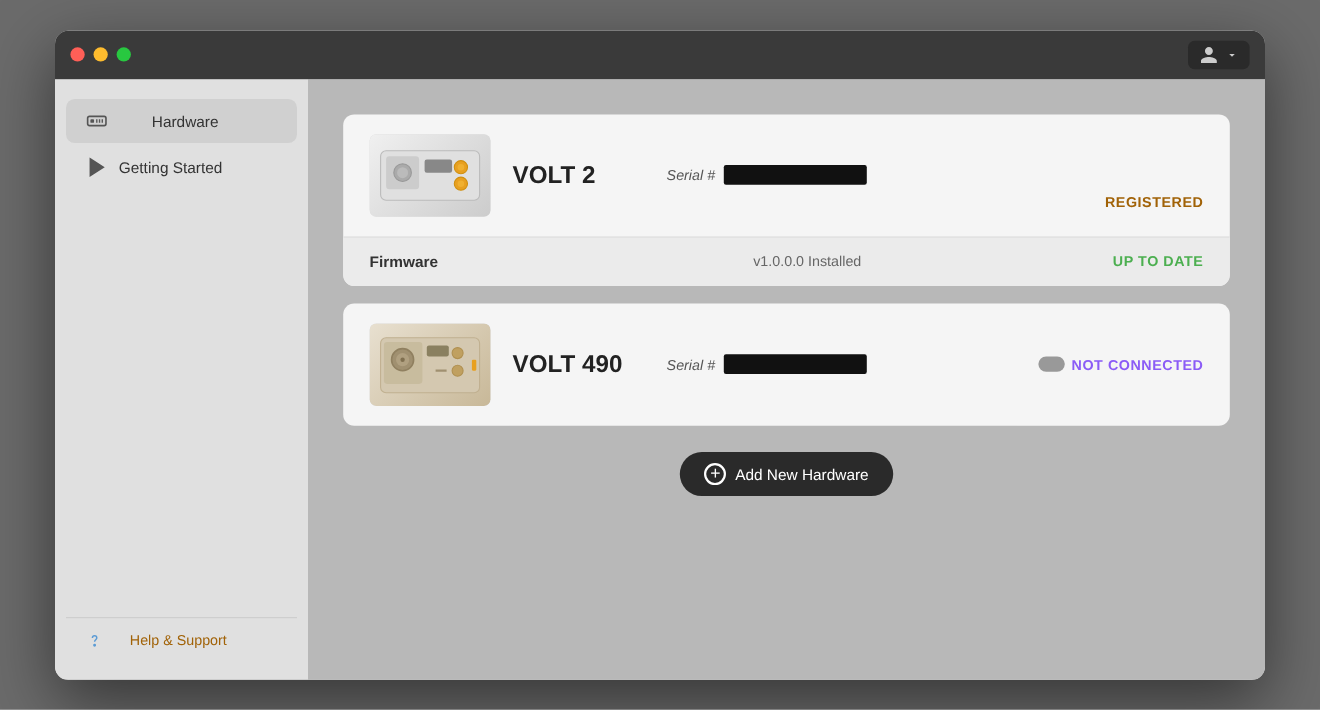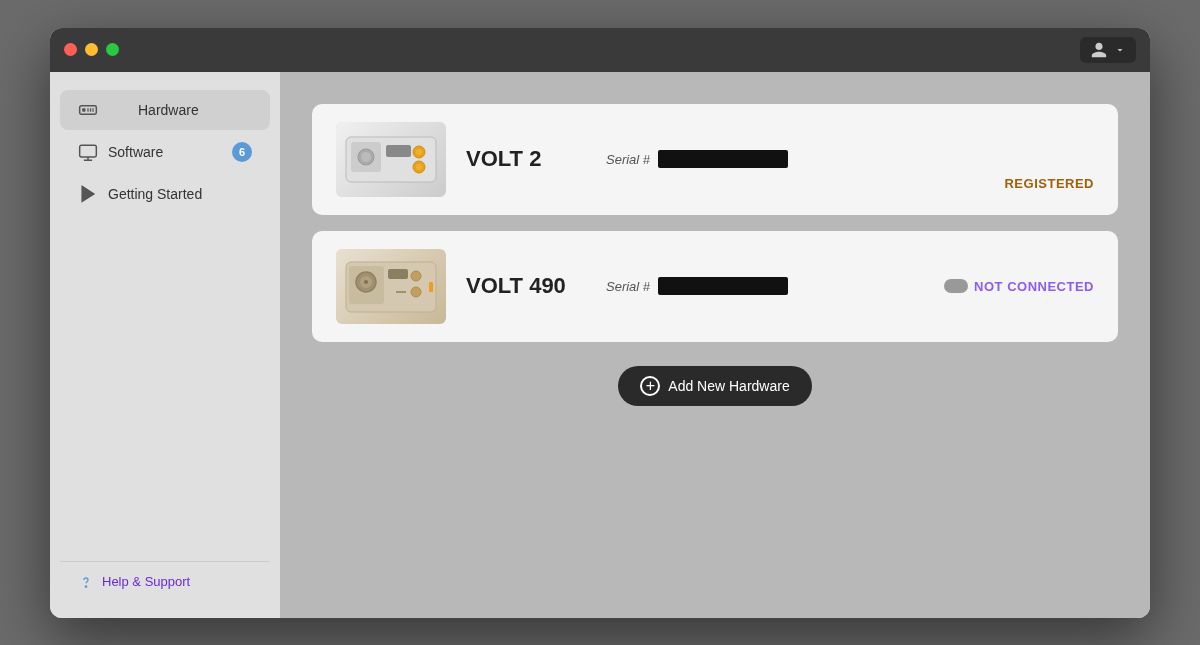--- a/index.html
+++ b/index.html
@@ -137,22 +137,22 @@
 
     .sidebar-footer {
       padding: 12px 18px;
       border-top: 1px solid #ccc;
       margin: 0 10px;
     }
 
     .help-link {
       display: flex;
       align-items: center;
-      gap: 8px;
-      color: #6d28d9;
+      gap: 24px;
+      color: #a16207;
       font-size: 13px;
       cursor: pointer;
       text-decoration: none;
     }
 
     
     .main-content {
       flex: 1;
       background: #b8b8b8;
       padding: 32px;
@@ -357,31 +357,20 @@
               <rect x="2" y="7" width="20" height="10" rx="2" fill="none" stroke="#555" stroke-width="1.8"></rect>
               <rect x="5" y="10" width="4" height="4" rx="1" fill="#555"></rect>
               <line x1="12" y1="10" x2="12" y2="14" stroke="#555" stroke-width="1.5"></line>
               <line x1="15" y1="10" x2="15" y2="14" stroke="#555" stroke-width="1.5"></line>
               <line x1="18" y1="10" x2="18" y2="14" stroke="#555" stroke-width="1.5"></line>
             </svg>
           </span>
           <span>Hardware</span>
         </div>
 
-        <div class="sidebar-item">
-          <span class="sidebar-icon">
-            <svg width="20" height="20" viewBox="0 0 24 24" fill="none" stroke="#555" stroke-width="1.8">
-              <rect x="2" y="4" width="20" height="14" rx="2"></rect>
-              <line x1="7" y1="22" x2="17" y2="22"></line>
-              <line x1="12" y1="18" x2="12" y2="22"></line>
-            </svg>
-          </span>
-          <span>Software</span>
-          <span class="sidebar-badge">6</span>
-        </div>
 
         <div class="sidebar-item">
           <span class="sidebar-icon">
             <svg width="20" height="20" viewBox="0 0 24 24" fill="none" stroke="#555" stroke-width="1.8">
               <polygon points="5,3 19,12 5,21" fill="#555"></polygon>
             </svg>
           </span>
           <span>Getting Started</span>
         </div>
 
@@ -422,20 +411,25 @@
           <span class="device-name">VOLT 2</span>
 
           <div class="serial-section">
             <span class="serial-label">Serial #</span>
             <span class="serial-redacted"></span>
           </div>
 
           <span class="device-status status-registered">REGISTERED</span>
         </div>
 
+        <div class="firmware-row">
+          <span class="firmware-label">Firmware</span>
+          <span class="firmware-version">v1.0.0.0 Installed</span>
+          <span class="firmware-status">UP TO DATE</span>
+        </div>
       </div>
 
       <div class="device-card">
         <div class="device-row">
           <div class="device-image">
             <div class="volt276-img">
               <svg width="100" height="65" viewBox="0 0 100 65">
                 <rect x="5" y="8" width="90" height="50" rx="5" fill="#d4c8b0" stroke="#c0b090" stroke-width="1"></rect>
                 <rect x="8" y="12" width="35" height="38" rx="3" fill="#c8bc9e"></rect>
                 <circle cx="25" cy="28" r="10" fill="#a09070" stroke="#908060" stroke-width="1.5"></circle>

